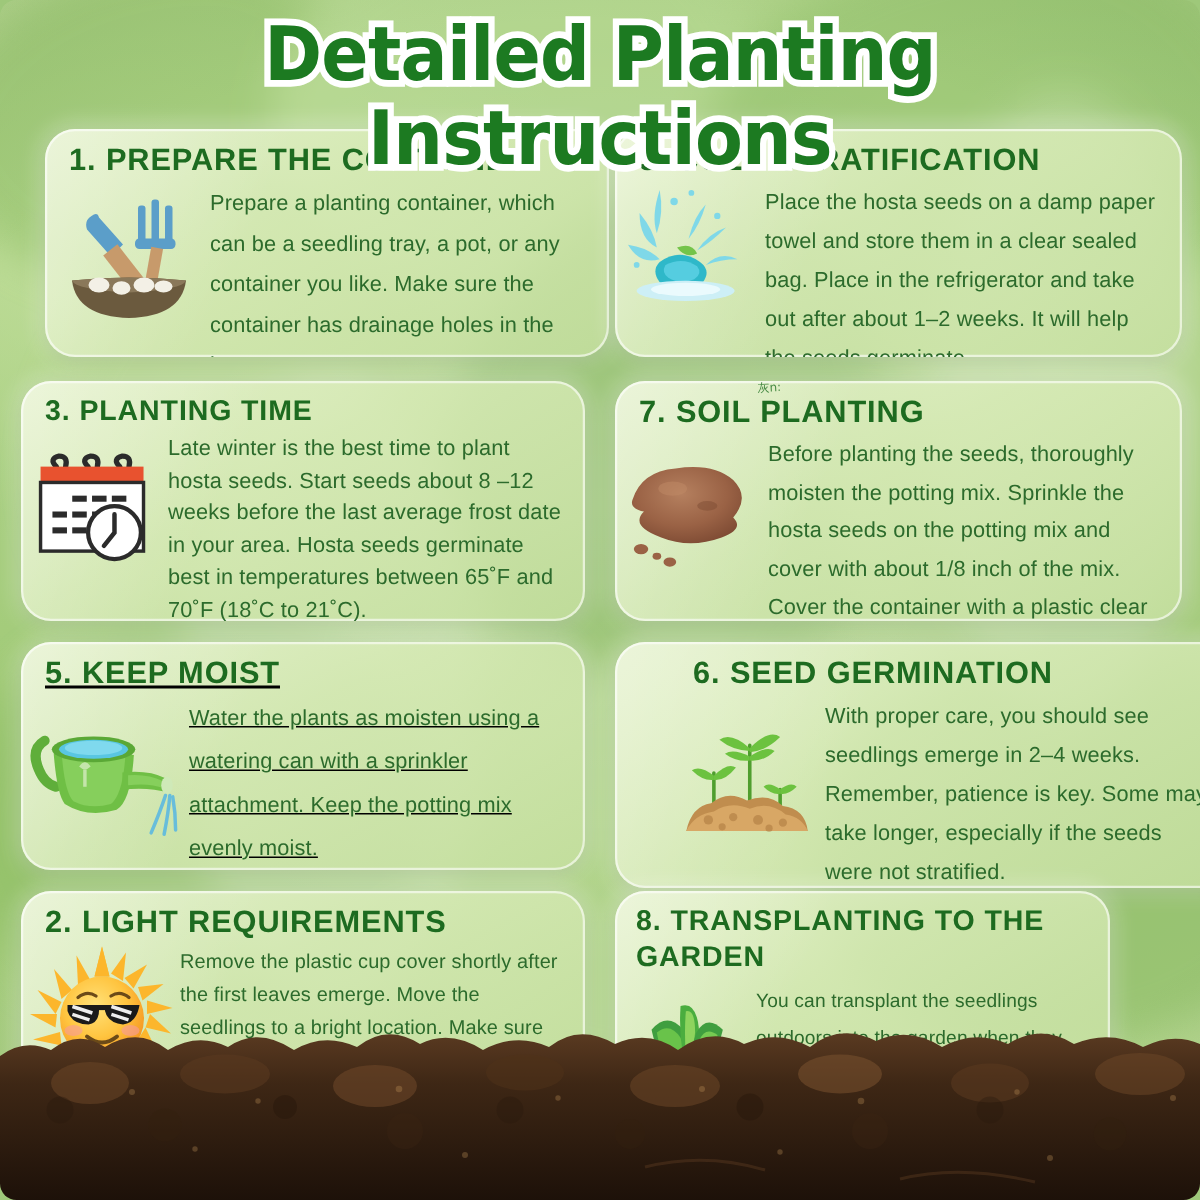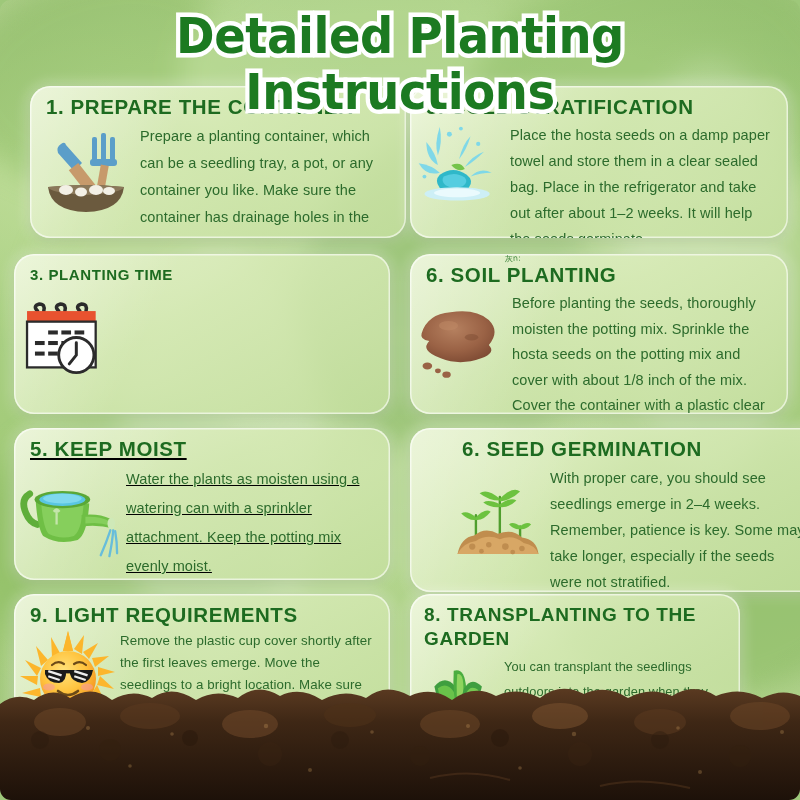--- a/index.html
+++ b/index.html
@@ -162,21 +162,21 @@
             <path d="M42 48 Q52 44 56 52 Q48 56 42 48Z" fill="#74c44a"></path>
             <ellipse cx="48" cy="78" rx="34" ry="7" fill="#cdeff6"></ellipse>
             <ellipse cx="48" cy="77" rx="24" ry="4.6" fill="#eafafd"></ellipse>
           </svg>
         </div>
         <div class="para" style="font-size:14.5px;line-height:26px;padding:1px 14px 0 2px;">Place the hosta seeds on a damp paper towel and store them in a clear sealed bag. Place in the refrigerator and take out after about 1–2 weeks. It will help the seeds germinate.</div>
       </div>
     </div>
 
     <div class="card" style="left:14px;top:168px;width:376px;height:160px;">
-      <div class="card-head" style="font-size:15px;line-height:24px;">3. PLANTING TIME</div>
+      <div class="card-head" style="font-size:19px;line-height:24px;">3. PLANTING TIME</div>
       <div class="card-body">
         <div class="icon-box" style="width:92px;height:108px;margin:-2px 0 0 4px;">
           <svg viewBox="0 0 100 100" width="88" height="100" aria-hidden="true">
             <g stroke="#2b2b2b" stroke-width="4" fill="none" stroke-linecap="round">
               <path d="M20 16 Q14 10 22 8 Q29 8 27 16"></path>
               <path d="M44 16 Q38 10 46 8 Q53 8 51 16"></path>
               <path d="M68 16 Q62 10 70 8 Q77 8 75 16"></path>
             </g>
             <rect x="8" y="16" width="78" height="12" fill="#e8522f"></rect>
             <rect x="8" y="28" width="78" height="52" fill="#ffffff" stroke="#2b2b2b" stroke-width="2.6"></rect>
@@ -190,26 +190,27 @@
                 <rect x="62" y="50" width="11" height="4.6"></rect>
               <rect x="17" y="62" width="11" height="4.6"></rect>
                 <rect x="32" y="62" width="11" height="4.6"></rect>
               <rect x="47" y="62" width="11" height="4.6"></rect>
                 <rect x="62" y="62" width="11" height="4.6"></rect>
             </g>
             <circle cx="64" cy="66" r="20" fill="#ffffff" stroke="#2b2b2b" stroke-width="3.2"></circle>
             <path d="M64 52 L64 66 L56 76" stroke="#2b2b2b" stroke-width="3.4" fill="none" stroke-linecap="round"></path>
           </svg>
         </div>
+        <div class="para" style="font-size:14.5px;line-height:21.5px;padding:0 14px 0 2px;">Late winter is the best time to plant hosta seeds. Start seeds about 8 –12 weeks before the last average frost date in your area. Hosta seeds germinate best in temperatures between 65˚F and 70˚F (18˚C to 21˚C).</div>
       </div>
     </div>
 
     <div class="card" style="left:410px;top:168px;width:378px;height:160px;">
       <div class="watermark" style="left:95px;top:1px;">灰n:</div>
-      <div class="card-head" style="font-size:20.5px;line-height:24px;">6. SOIL PLANTING</div>
+      <div class="card-head" style="font-size:20.5px;line-height:24px;">7. SOIL PLANTING</div>
       <div class="card-body">
         <div class="icon-box" style="width:100px;height:104px;margin:2px 0 0 0;">
           <svg viewBox="0 0 100 100" width="98" height="96" aria-hidden="true">
             <defs>
               <radialGradient id="soilg" cx="45%" cy="35%" r="70%">
                 <stop offset="0%" stop-color="#b5805f"></stop>
                 <stop offset="60%" stop-color="#9a6245"></stop>
                 <stop offset="100%" stop-color="#7d4a33"></stop>
               </radialGradient>
             </defs>
@@ -282,21 +283,21 @@
               <circle cx="32" cy="85" r="2.6"></circle>
                 <circle cx="66" cy="86" r="2.6"></circle>
             </g>
           </svg>
         </div>
         <div class="para" style="font-size:14.5px;line-height:26px;padding:2px 14px 0 2px;">With proper care, you should see seedlings emerge in 2–4 weeks. Remember, patience is key. Some may take longer, especially if the seeds were not stratified.</div>
       </div>
     </div>
 
     <div class="card" style="left:14px;top:508px;width:376px;height:142px;">
-      <div class="card-head" style="font-size:20.5px;line-height:24px;">9. LIGHT REQUIREMENTS</div>
+      <div class="card-head" style="font-size:20.5px;line-height:24px;">2. LIGHT REQUIREMENTS</div>
       <div class="card-body">
         <div class="icon-box" style="width:104px;height:104px;margin:-2px 0 0 2px;">
           <svg viewBox="0 0 100 100" width="100" height="100" aria-hidden="true">
             <defs>
               <radialGradient id="sung" cx="42%" cy="35%" r="65%">
                 <stop offset="0%" stop-color="#ffe27a"></stop>
                 <stop offset="58%" stop-color="#ffc43f"></stop>
                 <stop offset="100%" stop-color="#f59722"></stop>
               </radialGradient>
             </defs>

